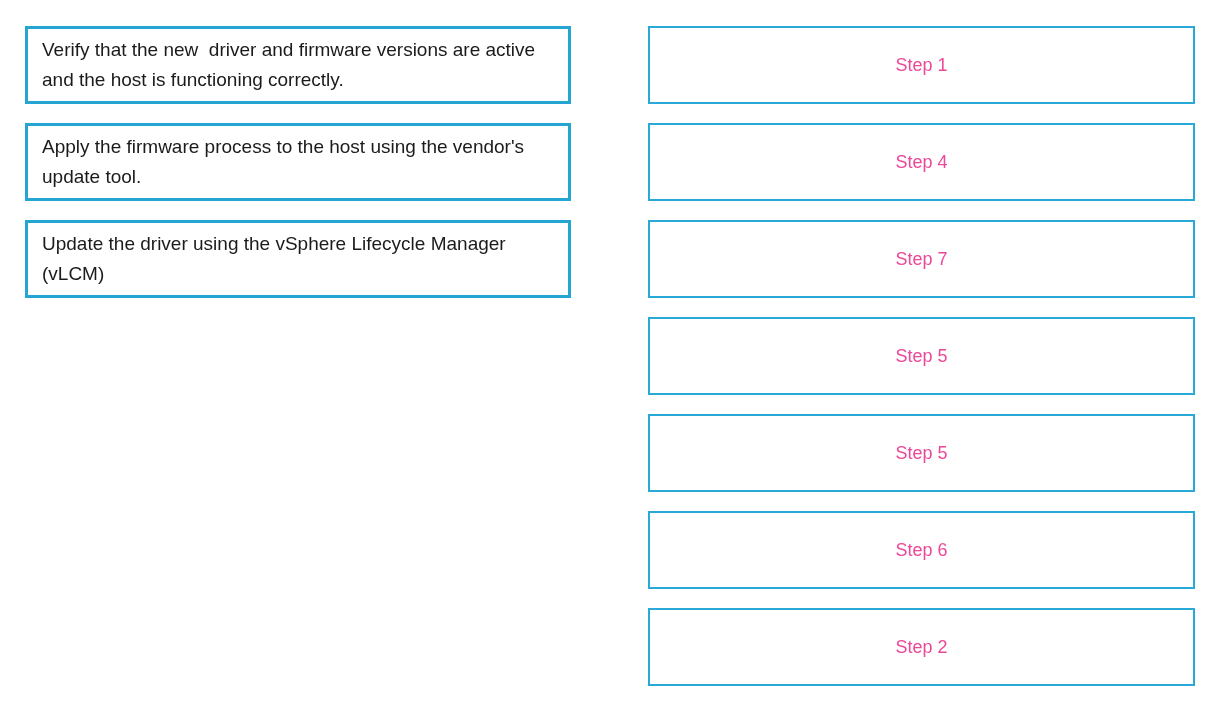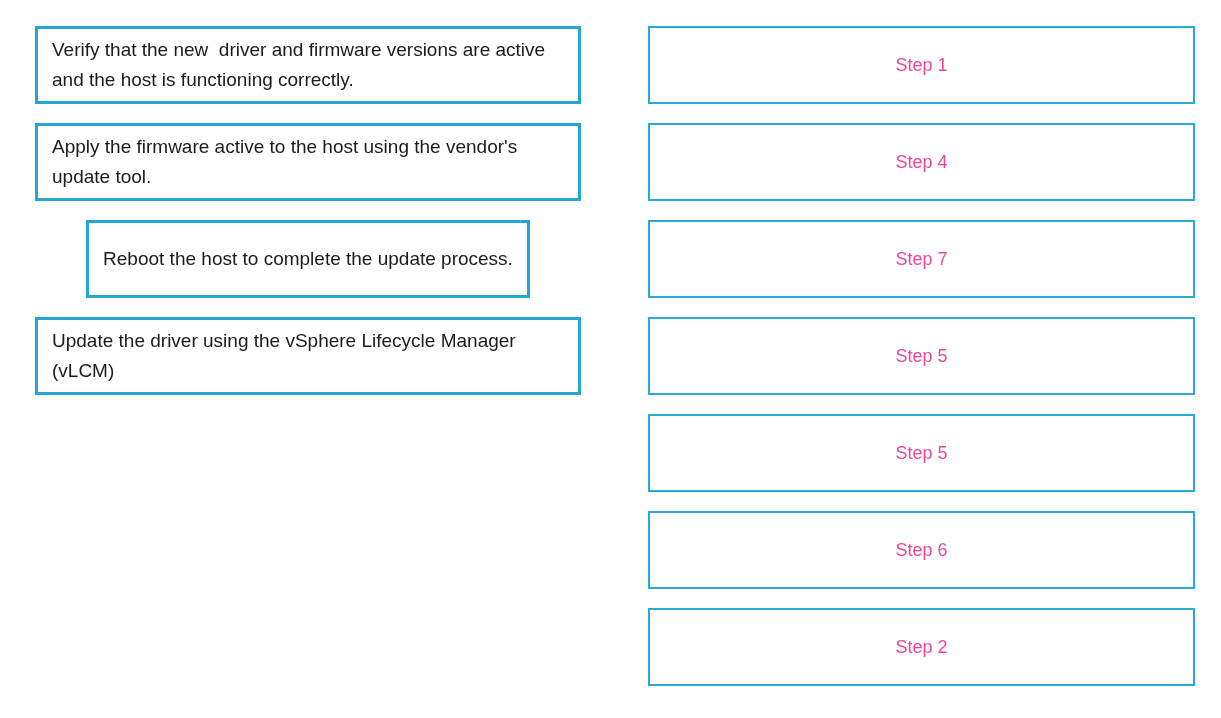--- a/index.html
+++ b/index.html
@@ -15,21 +15,21 @@
     background: #ffffff;
     overflow: hidden;
   }
   .col {
     position: absolute;
     top: 26px;
     display: flex;
     flex-direction: column;
     gap: 19px;
   }
-  .col-left  { left: 35px;  width: 546px; align-items: center; }
+  .col-left  { left: 25px;  width: 546px; }
   .col-right { left: 648px; width: 547px; }
 
   .task-box {
     box-sizing: border-box;
     height: 78px;
     border: 3px solid #24a5d2;
     background: #ffffff;
     display: flex;
     align-items: center;
     padding: 0 14px;
@@ -58,24 +58,21 @@
 </head>
 <body>
 
 <div class="canvas">
 
   <div class="col col-left">
     <div class="task-box">
       <span class="task-text">Verify that the new  driver and firmware versions are active and the host is functioning correctly.</span>
     </div>
     <div class="task-box">
-      <span class="task-text">Apply the firmware active to the host using the vendor's update tool.</span>
-    </div>
-    <div class="task-box">
-      <span class="task-text">Reboot the host to complete the update process.</span>
+      <span class="task-text">Apply the firmware process to the host using the vendor's update tool.</span>
     </div>
     <div class="task-box">
       <span class="task-text">Update the driver using the vSphere Lifecycle Manager (vLCM)</span>
     </div>
   </div>
 
   <div class="col col-right">
     <div class="step-box">
       <span class="step-text">Step 1</span>
     </div>

